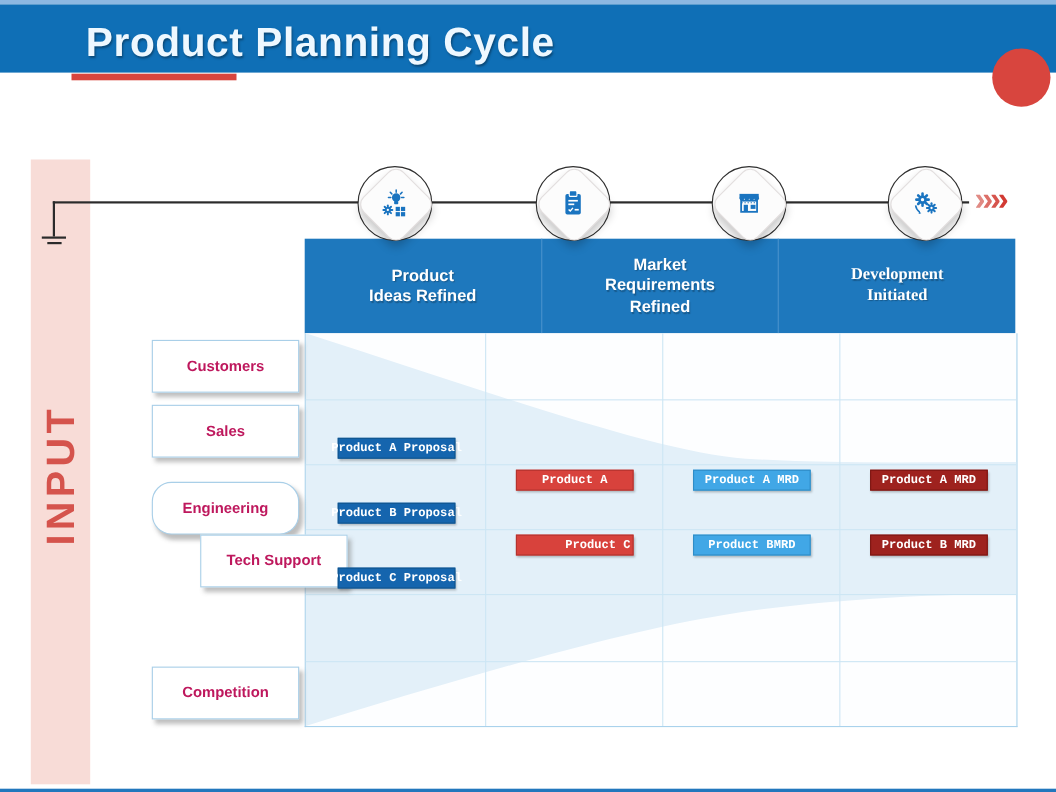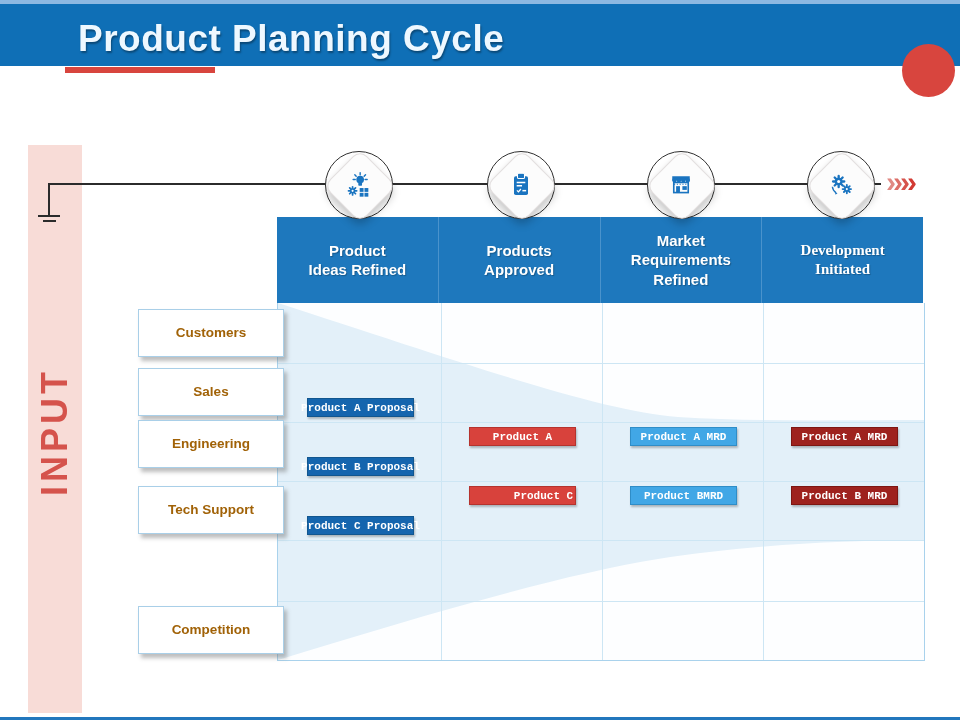--- a/index.html
+++ b/index.html
@@ -45,24 +45,24 @@
     color:#ffffff;font-weight:bold;font-size:15px;line-height:1.3;white-space:pre-line;
     border-right:1px solid #4a93cc;box-sizing:border-box;text-shadow:1px 1px 1px rgba(0,0,0,.25);}
   .hcell:last-child{border-right:none;font-family:Liberation Serif, serif;}
   .tbody{position:absolute;left:277px;top:303px;width:646px;height:357px;background:#fdfeff;
     border:1px solid #a9d2ec;border-top:none;box-sizing:content-box;}
   .funnel{position:absolute;left:0;top:0;}
   .hline{position:absolute;left:0;width:646px;height:1px;background:#cde6f4;}
   .vline{position:absolute;top:0;width:1px;height:357px;background:#cde6f4;}
   
   .row-label{
-    position:absolute;left:138px;width:146px;height:48px;background:#ffffff;
+    position:absolute;left:138px;width:134px;height:48px;background:#ffffff;
     border:1px solid #a9cfe8;box-sizing:border-box;box-shadow:3px 4px 4px rgba(110,110,110,.45);
     display:flex;align-items:center;justify-content:center;text-align:center;
-    font-size:13.5px;font-weight:bold;color:#a16207;line-height:1.25;padding:2px 8px;
+    font-size:13.5px;font-weight:bold;color:#be185d;line-height:1.25;padding:2px 8px;
   }
   
   .chip{
     position:absolute;width:107px;height:19px;display:flex;align-items:center;justify-content:center;
     color:#ffffff;font-size:11px;font-weight:bold;box-sizing:border-box;
     box-shadow:1px 2px 2px rgba(0,0,0,.25);white-space:nowrap;font-family:Liberation Mono, monospace;
   }
   .proposal{background:#1565ae;border:1px solid #11568f;}
   .approved{background:#d8423c;border:1px solid #b5332e;}
   .mrd{background:#41a7e6;border:1px solid #2f8dc7;}
@@ -179,22 +179,20 @@
         <path d="M7,20.2 l2,-0.6 -1.7,-1.6 z" fill="#1a74c0"></path>
       </svg>
     </div>
   </div>
 
   <div class="chevrons"><span class="ch0">›</span><span class="ch1">›</span><span class="ch2">›</span><span class="ch3">›</span></div>
 
   <div class="thead">
     <div class="hcell">Product
 Ideas Refined</div>
-    <div class="hcell">Products
-Approved</div>
     <div class="hcell">Market
 Requirements
 Refined</div>
     <div class="hcell">Development
 Initiated</div>
   </div>
 
   <div class="tbody">
     <svg class="funnel" width="646" height="357" viewBox="0 0 646 357">
       <path d="M0,0 C180,58 320,108 400,114 C480,119 565,117 646,117 L646,237 C560,237 460,243 380,256 C280,272 130,317 0,357 Z" fill="#e3f0f9"></path>
@@ -204,22 +202,22 @@
     <div class="hline" style="top:178px"></div>
     <div class="hline" style="top:237px"></div>
     <div class="hline" style="top:298px"></div>
     <div class="vline" style="left:163px"></div>
     <div class="vline" style="left:324px"></div>
     <div class="vline" style="left:485px"></div>
   </div>
 
   <div class="row-label" style="top:309px;">Customers</div>
   <div class="row-label" style="top:368px;">Sales</div>
-  <div class="row-label" style="top:420px;">Engineering</div>
-  <div class="row-label" style="top:486px;">Tech Support</div>
+  <div class="row-label" style="top:438px;border-radius:18px;">Engineering</div>
+  <div class="row-label" style="top:486px;margin-left:44px;">Tech Support</div>
   <div class="row-label" style="top:606px;">Competition</div>
 
   <div class="chip proposal" style="left:307px;top:398px;">Product A Proposal</div>
   <div class="chip proposal" style="left:307px;top:457px;">Product B Proposal</div>
   <div class="chip proposal" style="left:307px;top:516px;">Product C Proposal</div>
   <div class="chip approved" style="left:469px;top:427px;">Product A</div>
   <div class="chip approved" style="left:469px;top:486px;padding-left:42px;">Product C</div>
   <div class="chip mrd" style="left:630px;top:427px;">Product A MRD</div>
   <div class="chip mrd" style="left:630px;top:486px;">Product BMRD</div>
   <div class="chip dev" style="left:791px;top:427px;">Product A MRD</div>

